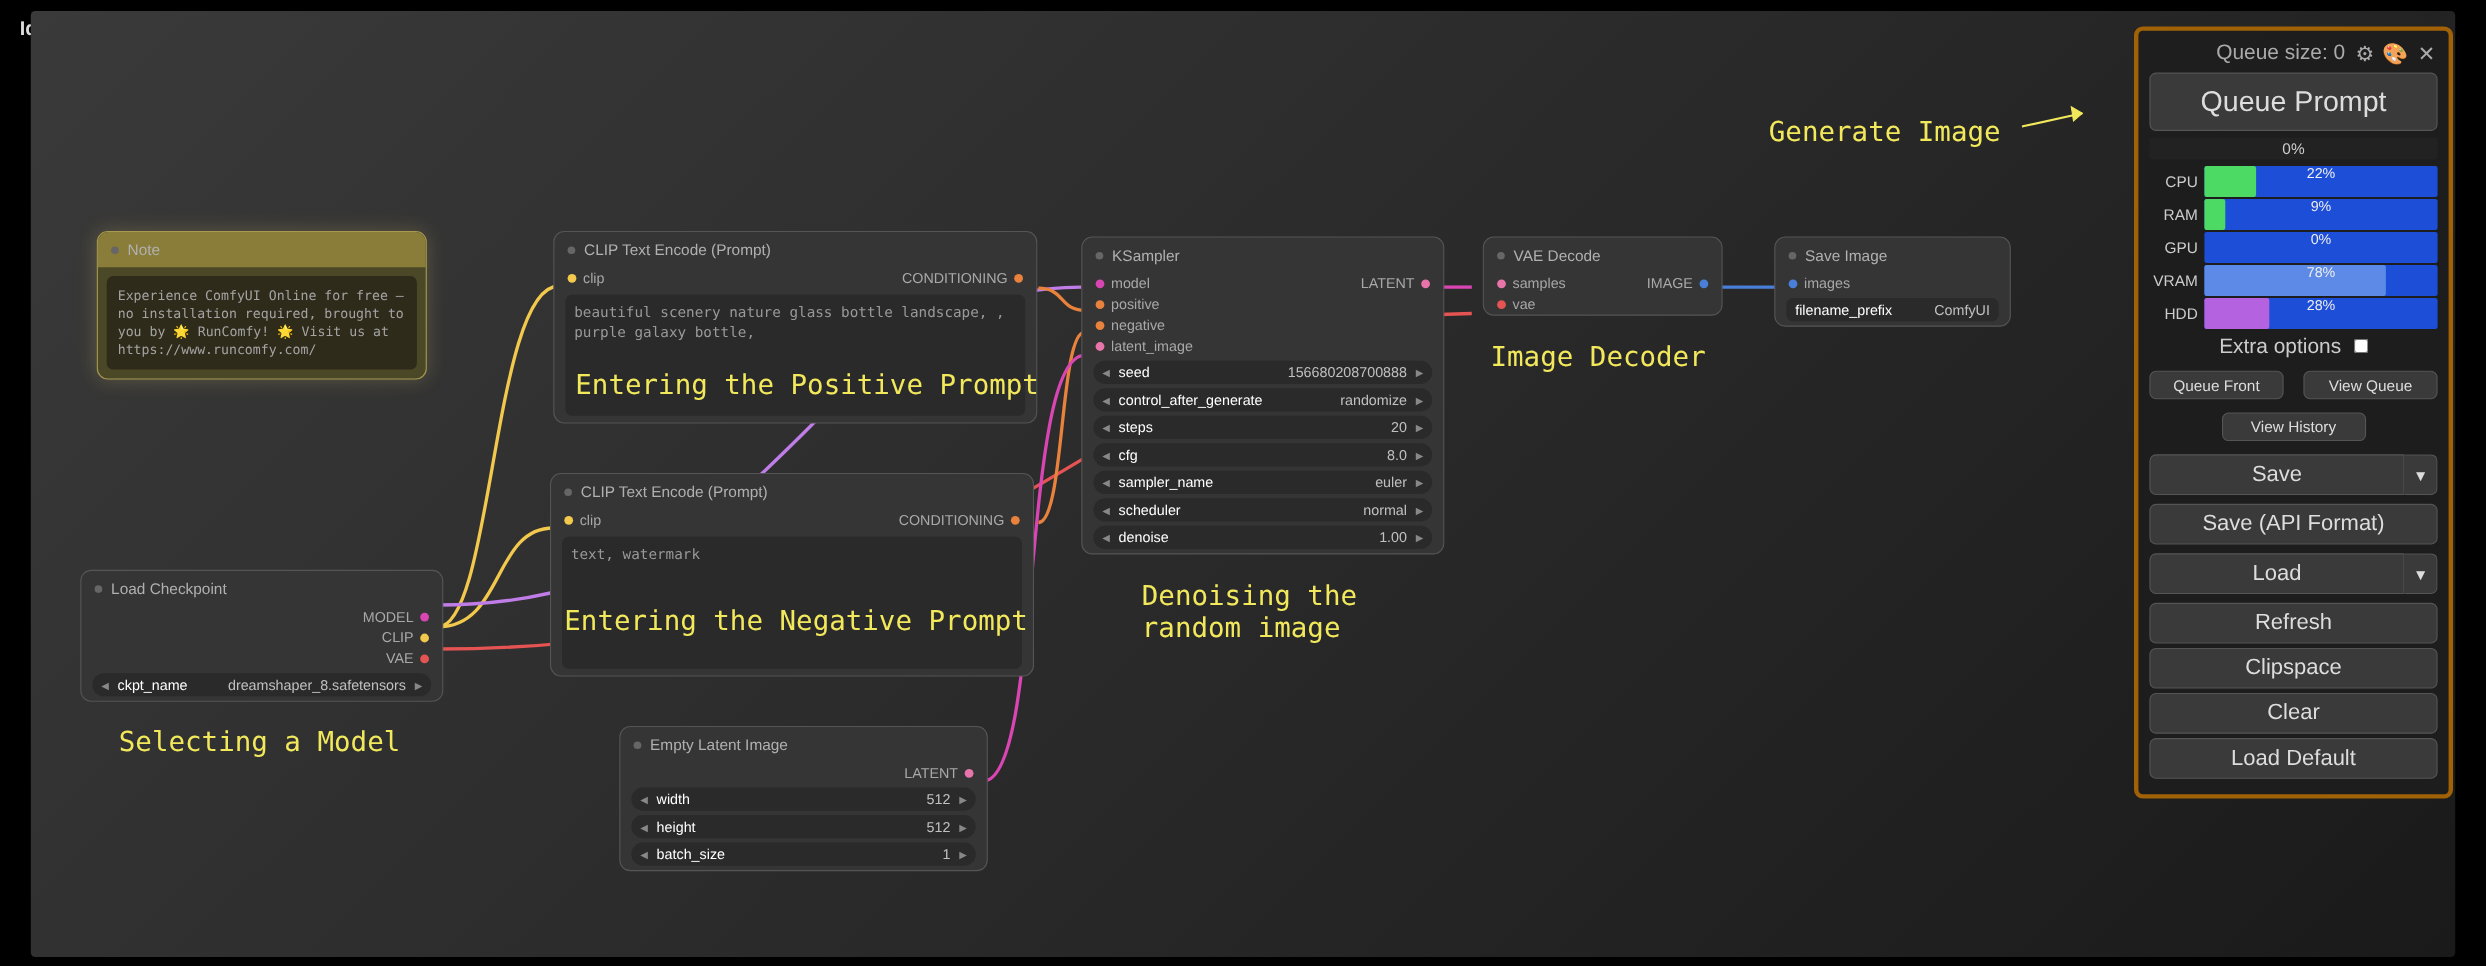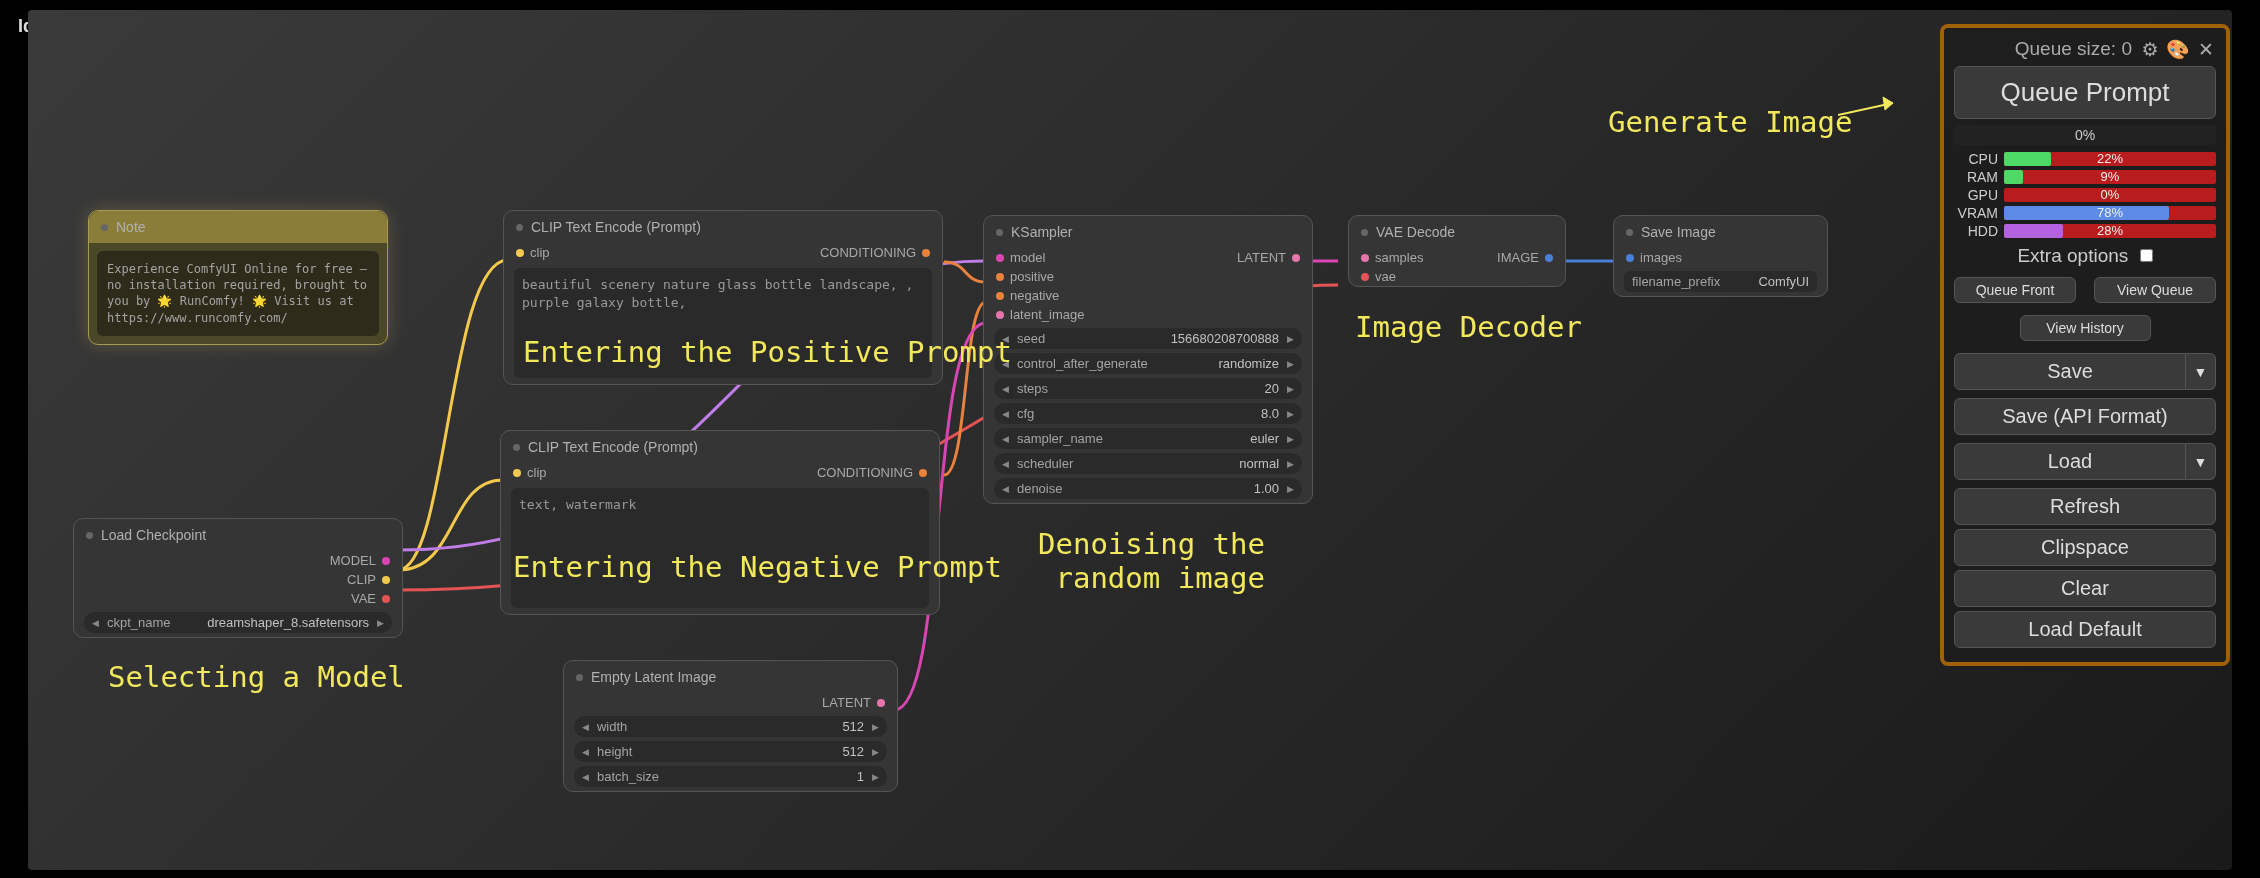--- a/index.html
+++ b/index.html
@@ -85,29 +85,29 @@
 .widget {
   display: flex;
   justify-content: space-between;
   align-items: center;
   background: #2a2a2a;
   border-radius: 12px;
   padding: 3px 8px;
   margin: 4px 10px;
   font-size: 13px;
 }
-.widget .wl { display: flex; align-items: center; gap: 4px; color: #a3a3a3; }
+.widget .wl { display: flex; align-items: center; gap: 4px; color: #ffffff; }
 .widget .wr { display: flex; align-items: center; gap: 4px; color: #c0c0c0; }
 .tri-l::before { content: "◀"; font-size: 9px; color: #888; margin-right: 4px; }
 .tri-r::after { content: "▶"; font-size: 9px; color: #888; margin-left: 4px; }
 .annotation {
   position: absolute;
   color: #f2e85c;
   font-family: monospace;
-  font-size: 29px;
+  font-size: 25px;
 }
 
 .panel {
   position: absolute;
   top: 24px; right: 30px;
   width: 290px;
   background: rgba(30,30,30,0.95);
   border: 4px solid #a16207;
   border-radius: 8px;
   padding: 10px;
@@ -159,21 +159,21 @@
   line-height: 20px;
 }
 .stat-row {
   display: flex;
   align-items: center;
   gap: 6px;
   margin: 2px 0;
   font-size: 14px;
 }
 .stat-label { width: 44px; text-align: right; color: #ccc; }
-.stat-bar { flex: 1; height: 14px; background: #b91c1c; border-radius: 2px; position: relative; }
+.stat-bar { flex: 1; height: 28px; background: #1d4ed8; border-radius: 2px; position: relative; }
 .stat-fill { position: absolute; left: 0; top: 0; bottom: 0; border-radius: 2px; }
 .stat-val { position: absolute; width: 100%; text-align: center; top: -1px; font-size: 13px; color: #eee; }
 .extra-opts { text-align: center; font-size: 19px; color: #ccc; margin: 6px 0; }
 .extra-opts input { margin-left: 6px; }
 svg.wires { position: absolute; top: 0; left: 0; width: 100%; height: 100%; pointer-events: none; }
 .arrow-annotation {
   position: absolute;
   stroke: #f2e85c;
   fill: #f2e85c;
 }
@@ -403,21 +403,21 @@
       </div>
   <div class="widget" style="border-radius:6px">
         <span class="wl">filename_prefix</span>
         <span class="wr">ComfyUI</span>
       </div>
 </div>
 
 <div class="annotation" style="left:80px; top:650px;">Selecting a Model</div>
 <div class="annotation" style="left:495px; top:325px;">Entering the Positive Prompt</div>
 <div class="annotation" style="left:485px; top:540px;">Entering the Negative Prompt</div>
-<div class="annotation" style="left:1010px; top:517px; text-align:right; white-space:pre-line;">Denoising the
+<div class="annotation" style="left:1010px; top:517px; text-align:left; white-space:pre-line;">Denoising the
 random image</div>
 <div class="annotation" style="left:1327px; top:300px;">Image Decoder</div>
 <div class="annotation" style="left:1580px; top:95px;">Generate Image</div>
 
 <svg class="arrow-annotation" style="left:1810px; top:80px; width:70px; height:40px;">
   <line x1="0" y1="25" x2="55" y2="13" stroke="#f2e85c" stroke-width="2"></line>
   <polygon points="55,13 45,7 47,20" fill="#f2e85c"></polygon>
 </svg>
 
 </div>

